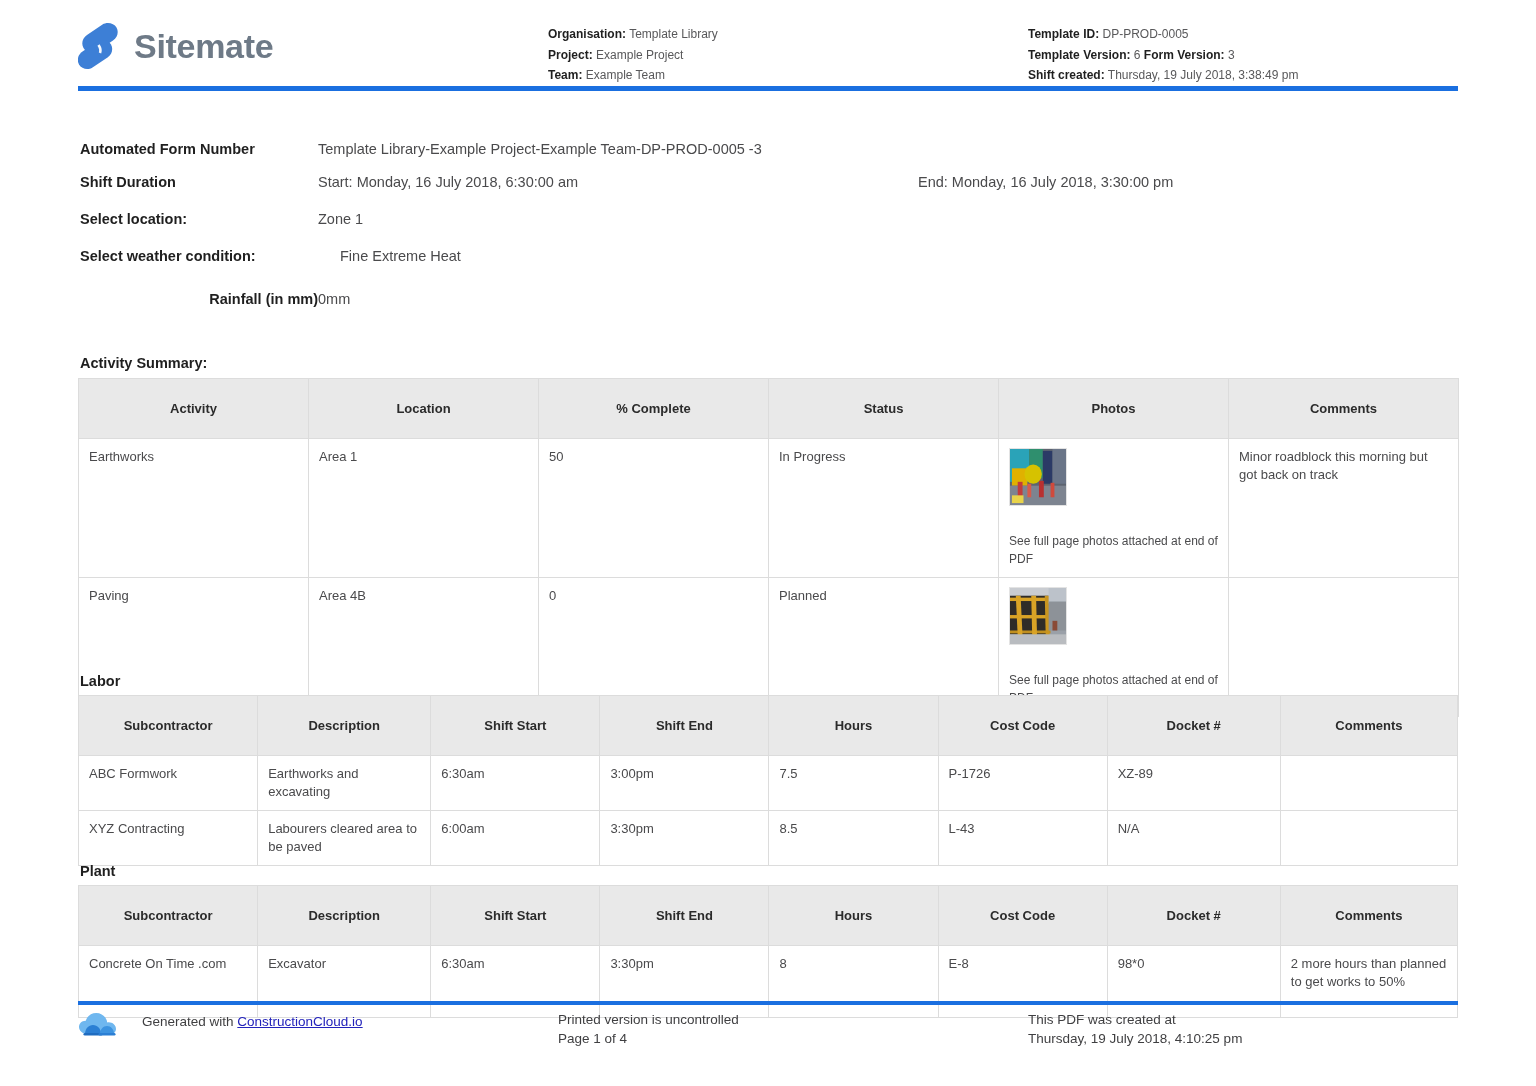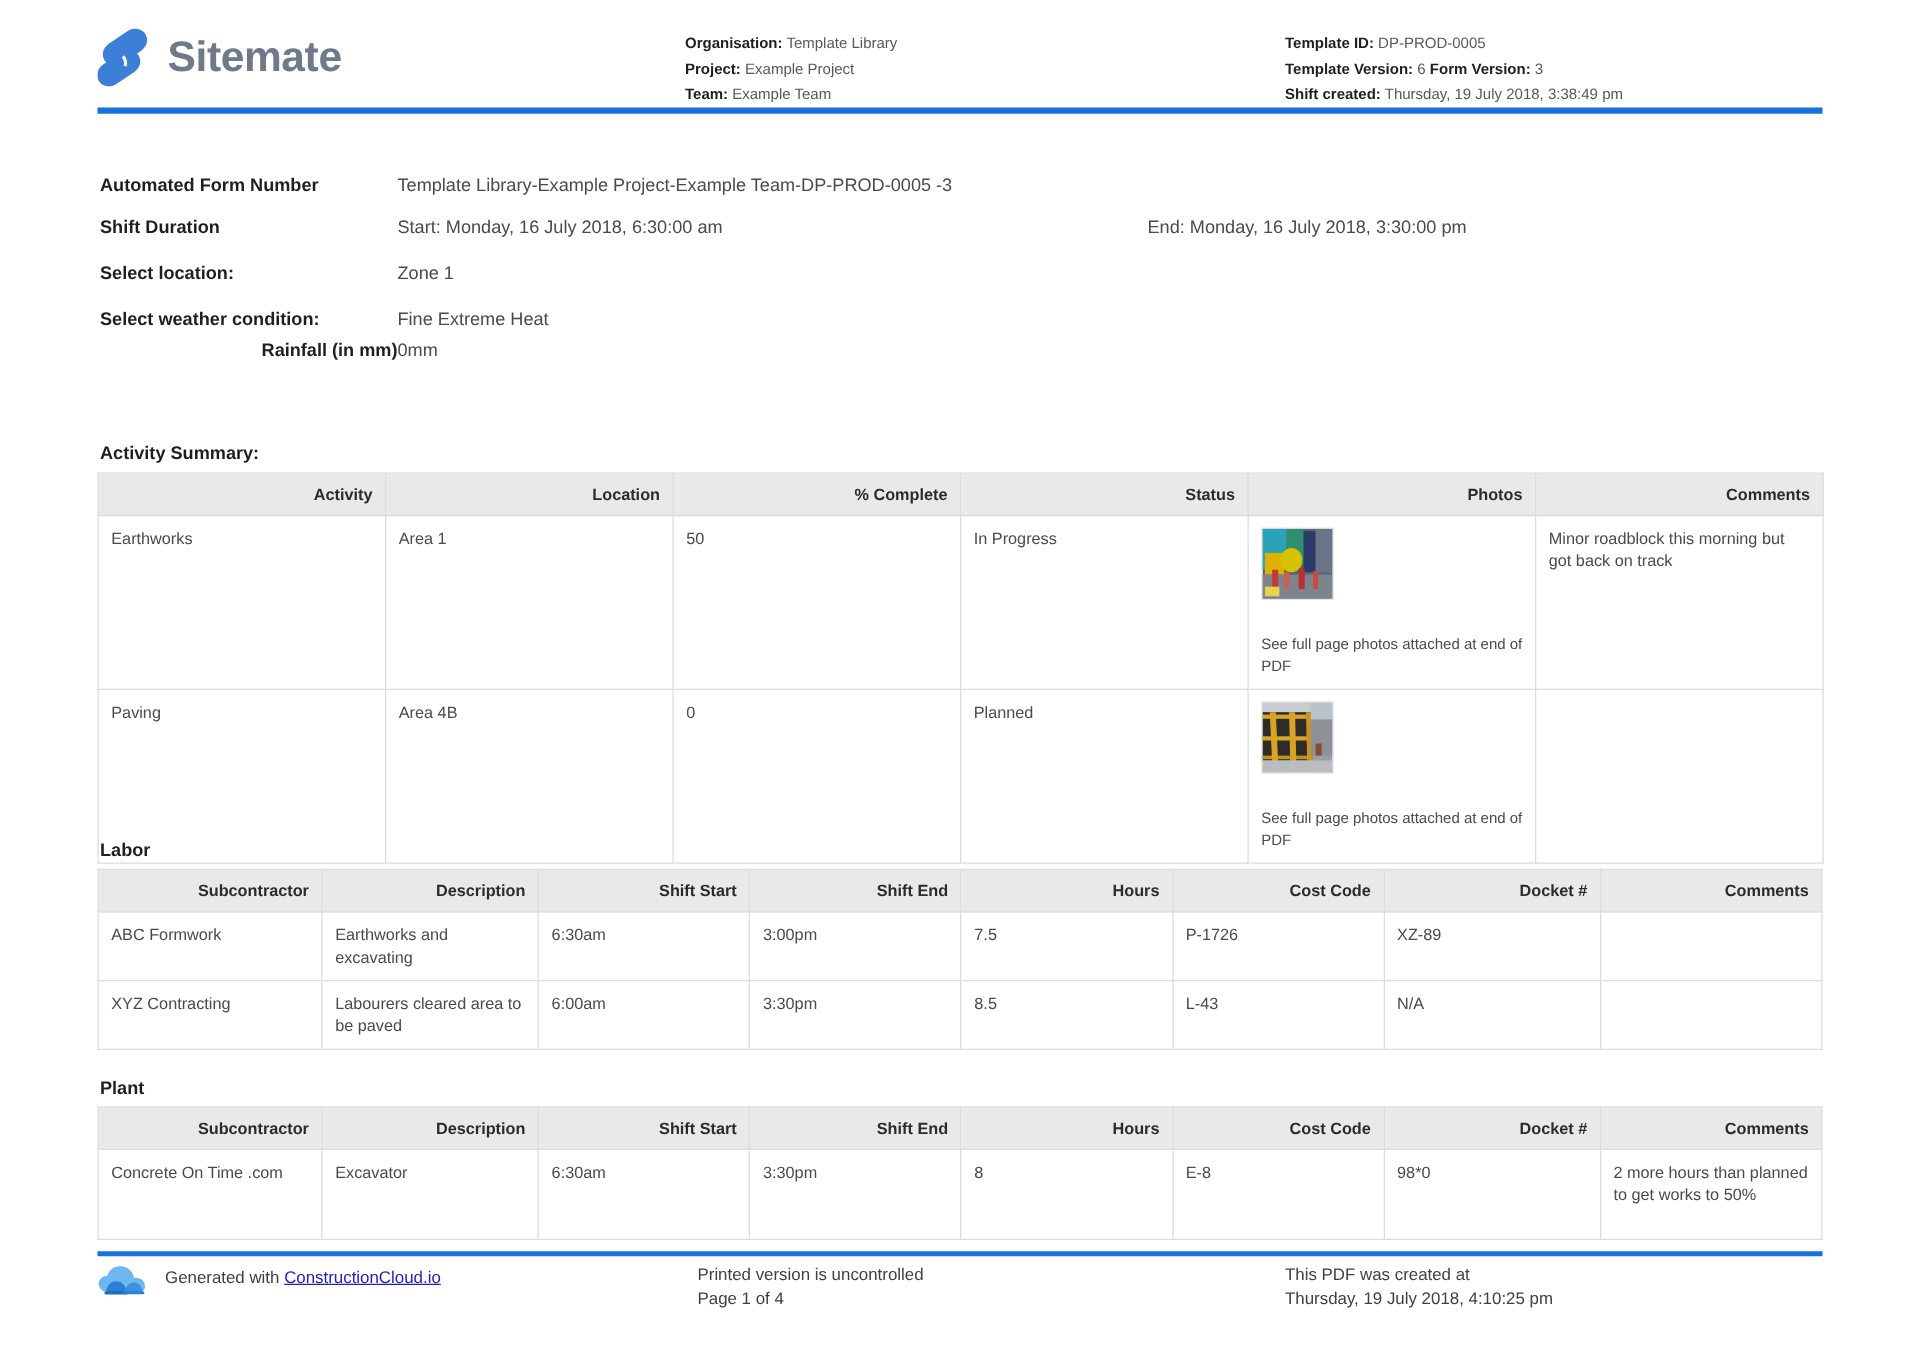--- a/index.html
+++ b/index.html
@@ -99,25 +99,25 @@
     position: absolute;
     left: 78px;
     width: 1380px;
     border-collapse: collapse;
     font-size: 13px;
     table-layout: fixed;
   }
   table.grid th {
     background: #e9e9e9;
     border: 1px solid #dcdcdc;
-    text-align: right;
+    text-align: center;
     font-weight: bold;
     font-size: 13px;
     color: #2b2b2b;
-    padding: 9px 10px;
+    padding: 22px 10px;
     height: 34px;
     vertical-align: middle;
   }
   table.grid td {
     border: 1px solid #dcdcdc;
     padding: 9px 10px;
     vertical-align: top;
     color: #4a4a4c;
     font-size: 13px;
     line-height: 18px;
@@ -139,21 +139,21 @@
     background: #1a6fe0;
   }
   .footer {
     position: absolute;
     left: 78px; right: 78px; top: 1010px;
     display: flex;
     font-size: 13.5px;
     color: #3f3f41;
     line-height: 19px;
   }
-  .f-left { width: 480px; display: flex; align-items: flex-start; gap: 8px; padding-top: 2px; }
+  .f-left { width: 480px; display: flex; align-items: flex-start; gap: 18px; padding-top: 2px; }
   .f-mid { width: 470px; }
   .f-right { flex: 1; }
   .f-link { color: #2222bb; text-decoration: underline; }
   .cc-icon { width: 46px; height: 26px; flex: none; }
   .f-line { display: block; }
 </style>
 </head>
 <body>
 
 <div class="page">
@@ -220,21 +220,21 @@
         <span class="v-start">Start: Monday, 16 July 2018, 6:30:00 am</span>
         <span class="v-end">End: Monday, 16 July 2018, 3:30:00 pm</span>
       </div>
     </div>
 
     <div class="frow" style="margin-bottom:18px;">
       <div class="flabel">Select location:</div>
       <div class="fval">Zone 1</div>
     </div>
 
-    <div class="frow" style="margin-bottom:6px;">
+    <div class="frow" style="margin-bottom:24px;gap:22px;">
       <div class="flabel">Select weather condition:</div>
       <div class="fval">Fine   Extreme Heat</div>
     </div>
 
     <div class="frow" style="margin-bottom:0;text-align:right;">
       <div class="flabel">Rainfall (in mm)</div>
       <div class="fval">0mm</div>
     </div>
   </div>
 

